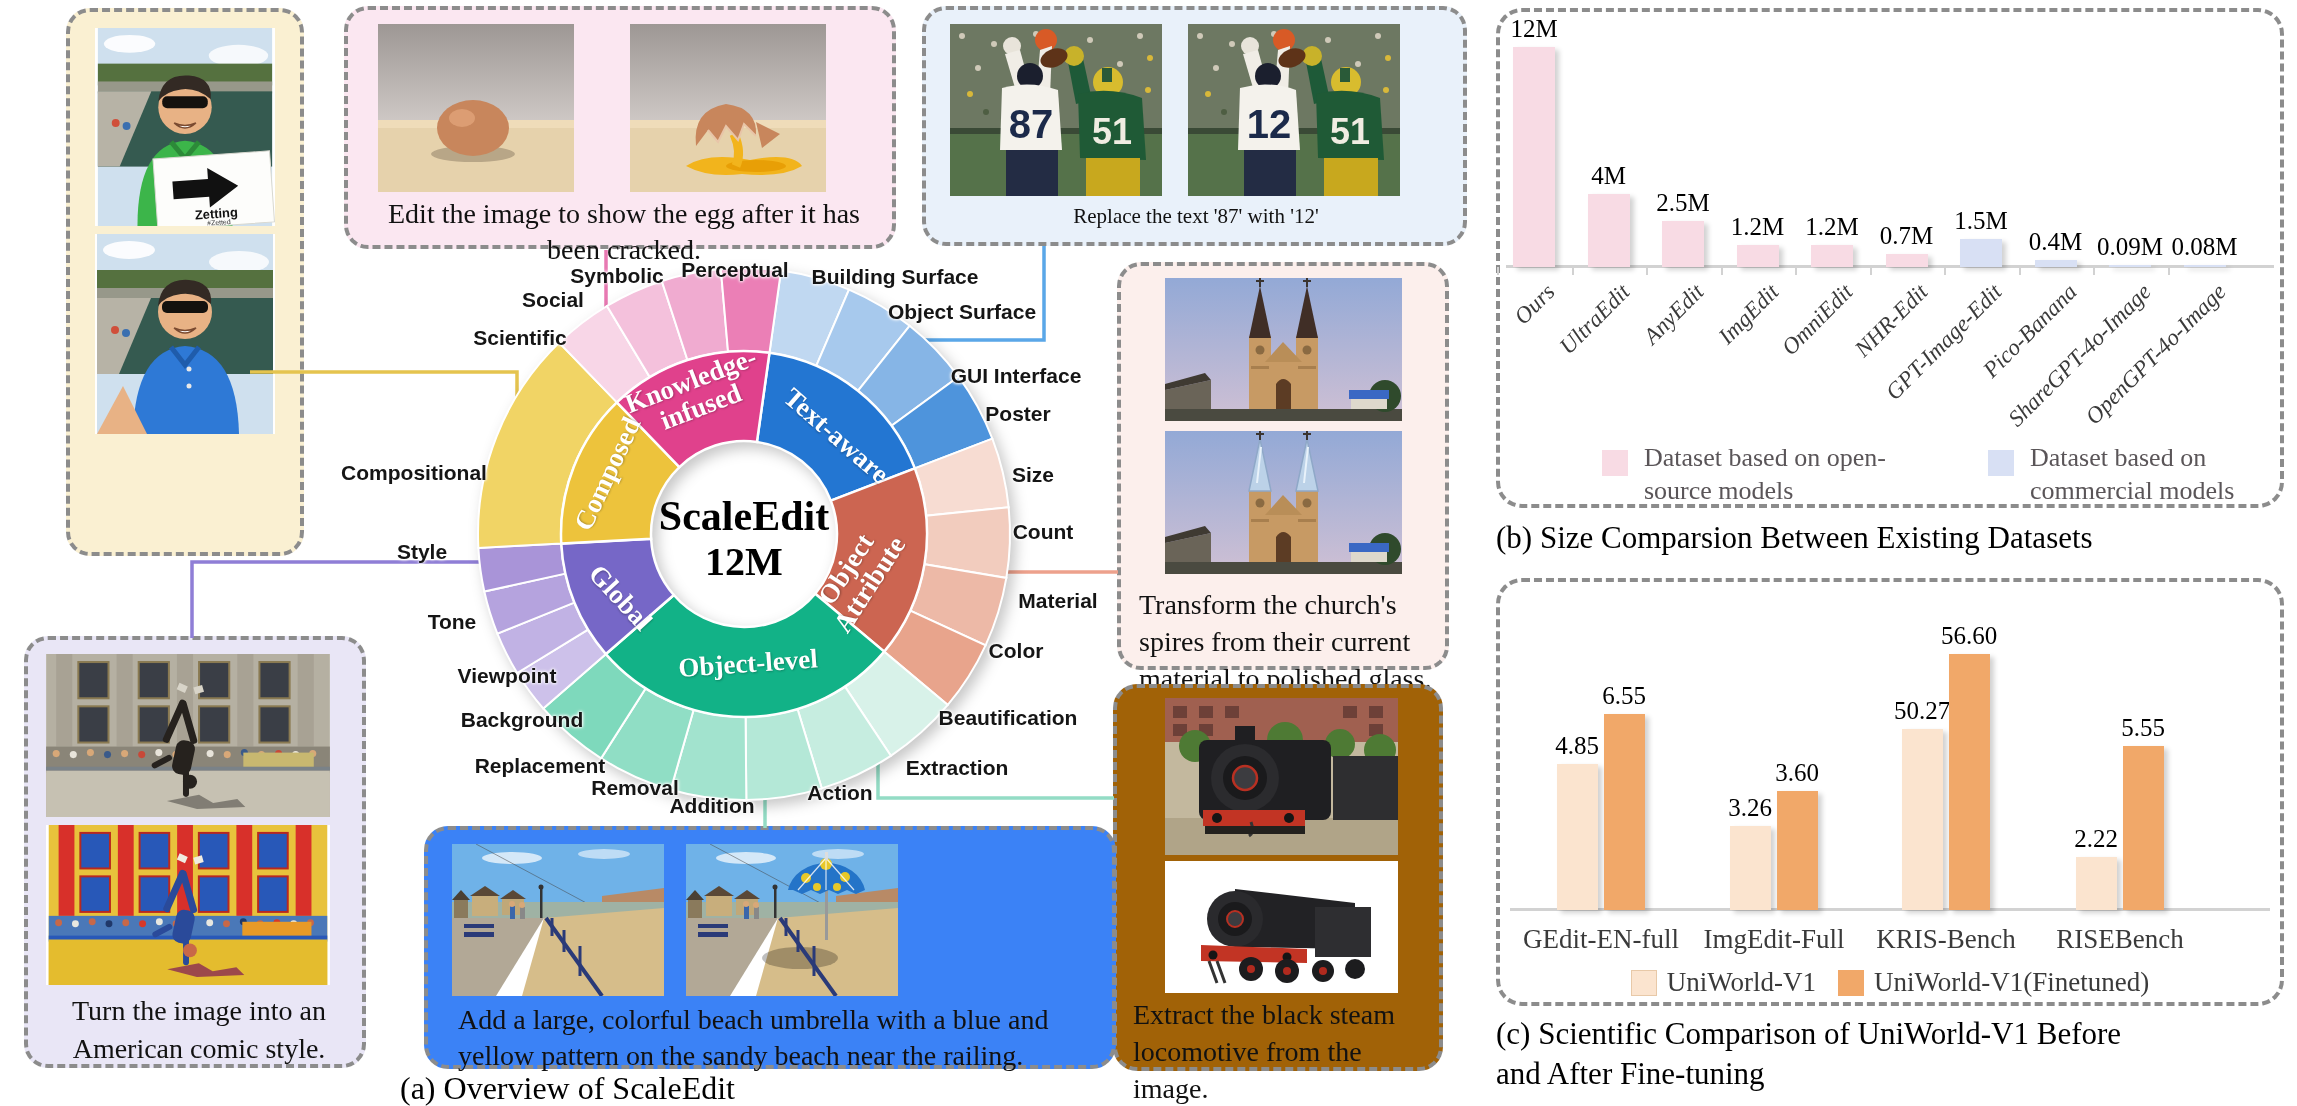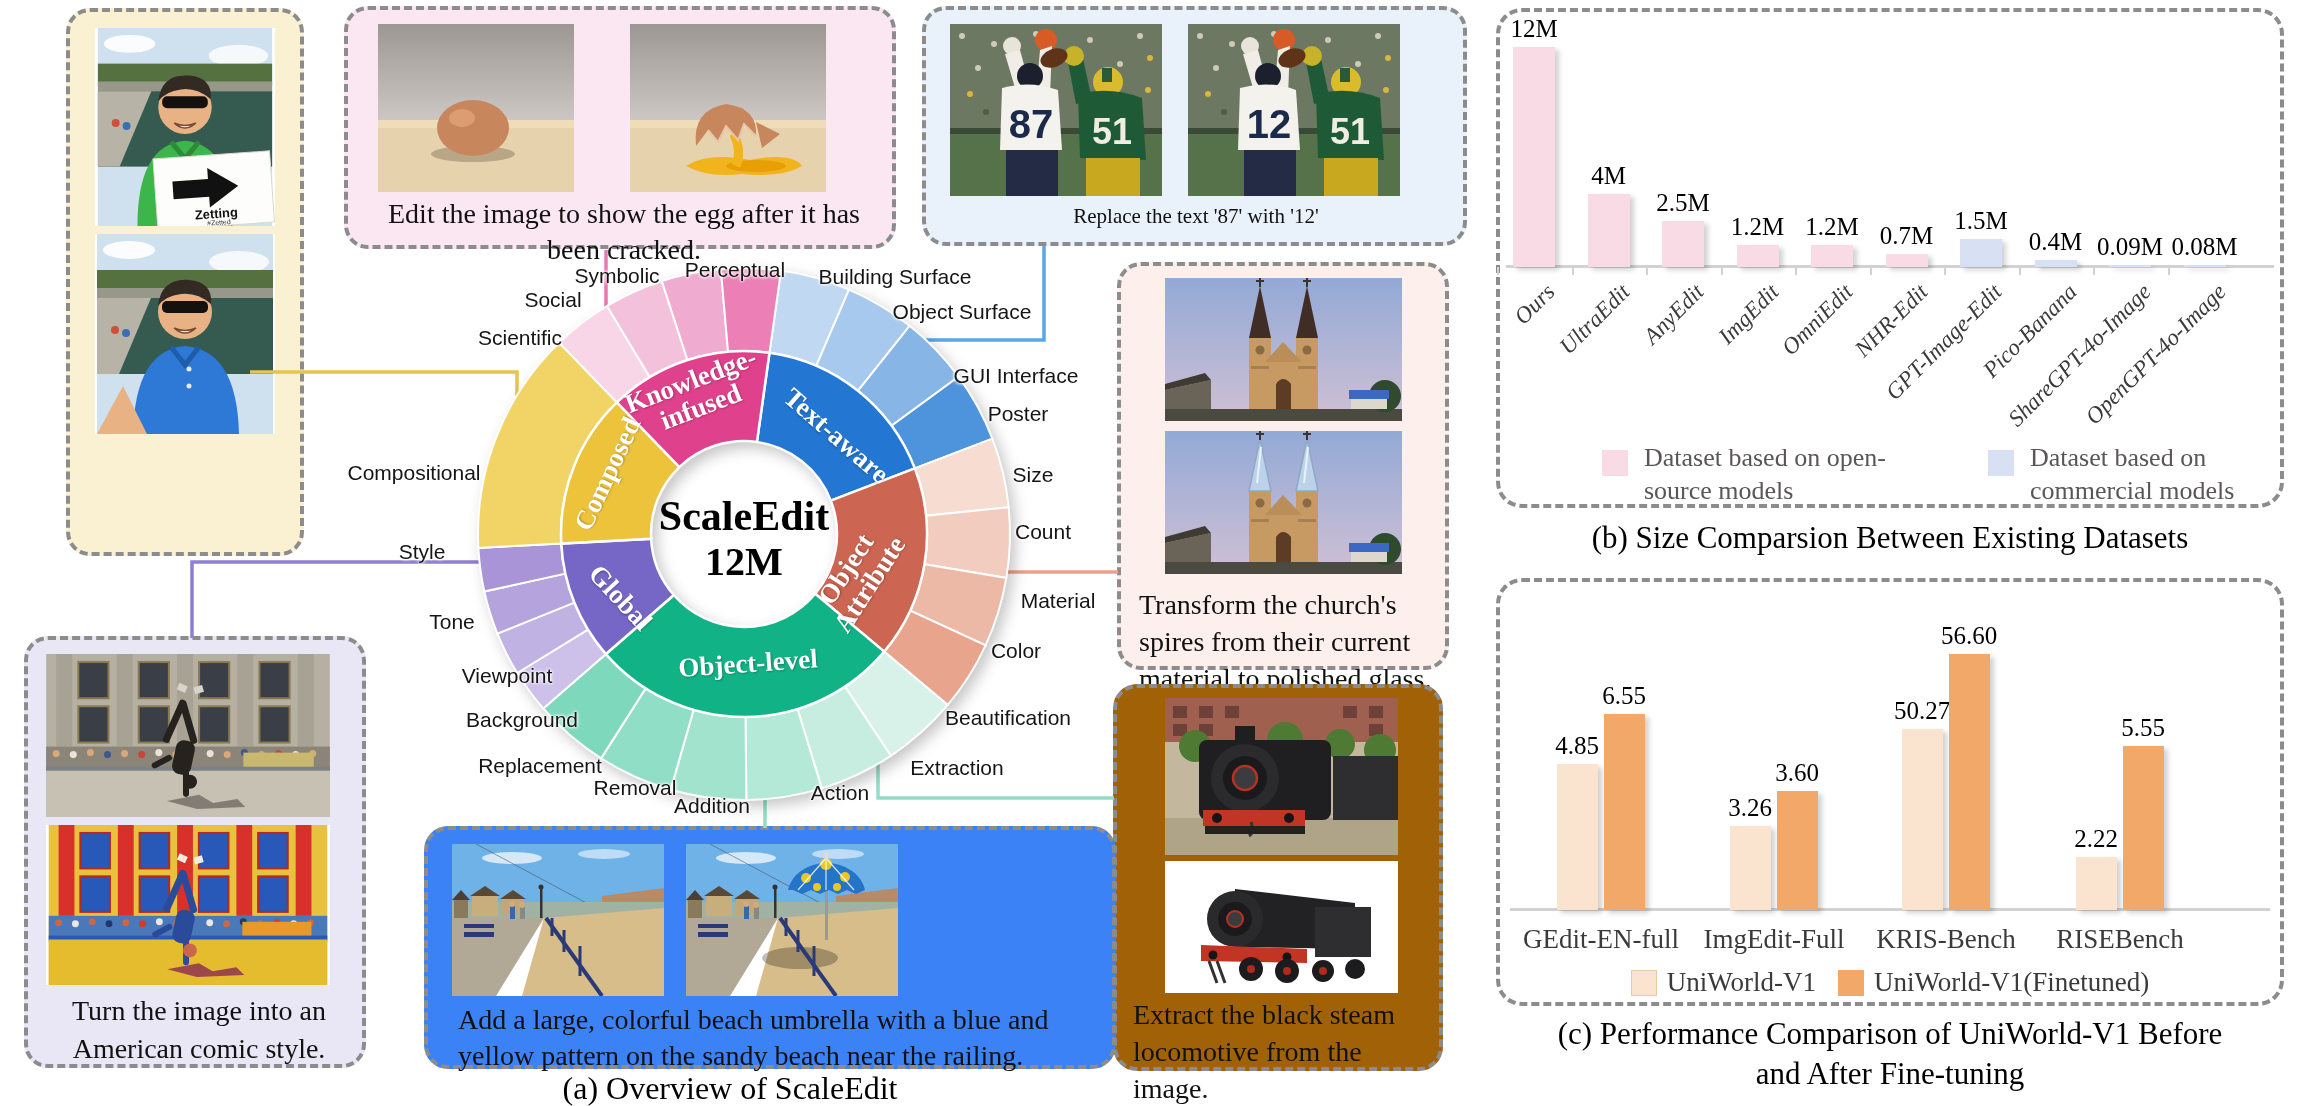--- a/index.html
+++ b/index.html
@@ -4,25 +4,25 @@
 <style>
   * { margin:0; padding:0; box-sizing:border-box; }
   body { background:#ffffff; font-family:"Liberation Serif", serif; }
   .canvas { position:relative; width:2297px; height:1106px; background:#fff; overflow:hidden; }
 
   .ex-box { position:absolute; border:4px dashed #8c8c8c; border-radius:24px; }
   .ex-img { display:block; background:#fff; }
   .ex-cap { font-family:"Liberation Serif", serif; color:#111; }
 
   .panel { position:absolute; border:4px dashed #8c8c8c; border-radius:26px; background:#fff; }
-  .figcap { position:absolute; text-align:center; font-size:31px; color:#000; font-family:"Liberation Serif", serif; }
+  .figcap { position:absolute; text-align:left; font-size:31px; color:#000; font-family:"Liberation Serif", serif; }
 
   .donut-layer, .conn-layer { position:absolute; left:0; top:0; pointer-events:none; }
   .donut-sublabel { position:absolute; transform:translate(-50%,-50%); white-space:nowrap;
-    font-family:"Liberation Sans", sans-serif; font-weight:400; font-size:21px; color:#151515;
+    font-family:"Liberation Sans", sans-serif; font-weight:700; font-size:21px; color:#151515;
     text-shadow:0 0 3px #fff, 0 0 3px #fff, 0 0 4px #fff; }
   .donut-catlabel { position:absolute; white-space:nowrap; text-align:center; color:#fff;
     font-family:"Liberation Serif", serif; font-weight:700; font-size:27px; line-height:1.02;
     text-shadow:1px 1px 2px rgba(0,0,0,.25); }
   .donut-center { position:absolute; text-align:center; font-weight:700; color:#000;
     font-family:"Liberation Serif", serif; }
 
   .bar { position:absolute; box-shadow:4px 3px 5px rgba(0,0,0,.18); }
   .bar-val { position:absolute; text-align:center; font-size:25px; color:#000; font-family:"Liberation Serif", serif; }
   .b-xlab { position:absolute; width:210px; text-align:right; transform:rotate(-45deg); transform-origin:100% 0;
@@ -668,18 +668,18 @@
         <div class="bar-val" style="left: 588px; top: 132px; width: 110px;">5.55</div>
         <div class="c-xlab" style="left: 532px; top: 342px;">RISEBench</div>
       </div>
     <div style="position:absolute; left:0; top:385px; width:100%; display:flex; justify-content:center; align-items:center; gap:10px;">
       <span class="swatch" style="position:static; background:#FBE4CF; border:1px solid #e8c9a8;"></span>
       <span style="font-size:27px; color:#3a3a3a;">UniWorld-V1</span>
       <span class="swatch" style="position:static; background:#F1A869; margin-left:12px;"></span>
       <span style="font-size:27px; color:#3a3a3a;">UniWorld-V1(Finetuned)</span>
     </div>
   </div>
-  <div class="figcap" style="left:1496px; top:1016px; width:788px; font-size:31px;">(c) Performance Comparison of UniWorld-V1 Before</div>
+  <div class="figcap" style="left:1496px; top:1016px; width:788px; font-size:31px;">(c) Scientific Comparison of UniWorld-V1 Before</div>
   <div class="figcap" style="left:1496px; top:1056px; width:788px; font-size:31px;">and After Fine-tuning</div>
 
   <div class="figcap" style="left:400px; top:1070px; width:660px; font-size:32px;">(a) Overview of ScaleEdit</div>
 
 </div>
 
 </body></html>

